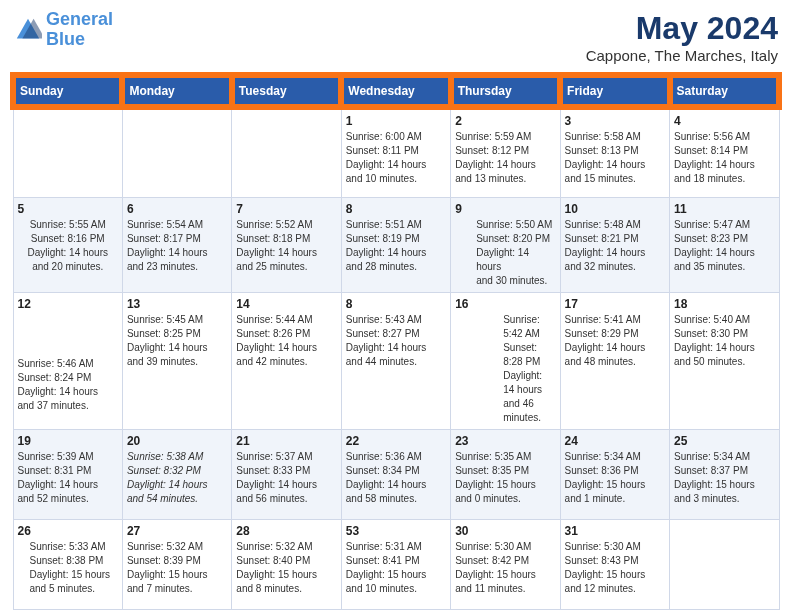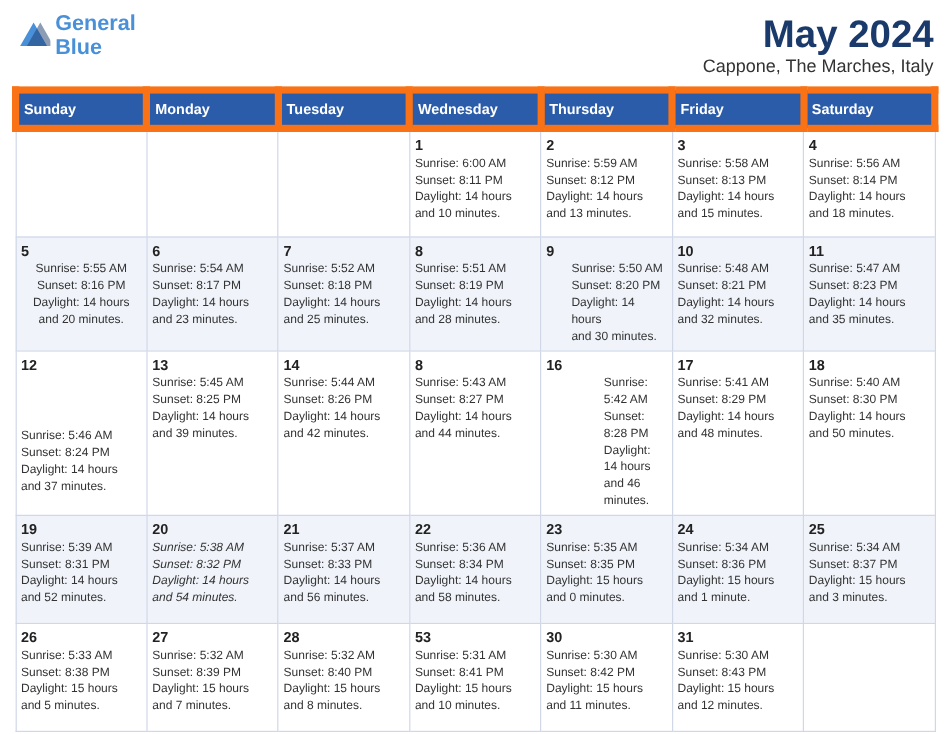--- a/index.html
+++ b/index.html
@@ -305,21 +305,21 @@
           <div class="day-num">25</div>
           <div class="day-info" style="white-space: pre-line;">Sunrise: 5:34 AM
 Sunset: 8:37 PM
 Daylight: 15 hours
 and 3 minutes.</div>
         </td>
       </tr>
       <tr>
         <td>
           <div class="day-num">26</div>
-          <div class="day-info" style="white-space: pre-line;">Sunrise: 5:33 AM
+          <div class="day-info" style="white-space: pre-line; margin-left: 12px;">Sunrise: 5:33 AM
 Sunset: 8:38 PM
 Daylight: 15 hours
 and 5 minutes.</div>
         </td>
         <td>
           <div class="day-num">27</div>
           <div class="day-info" style="white-space: pre-line;">Sunrise: 5:32 AM
 Sunset: 8:39 PM
 Daylight: 15 hours
 and 7 minutes.</div>

